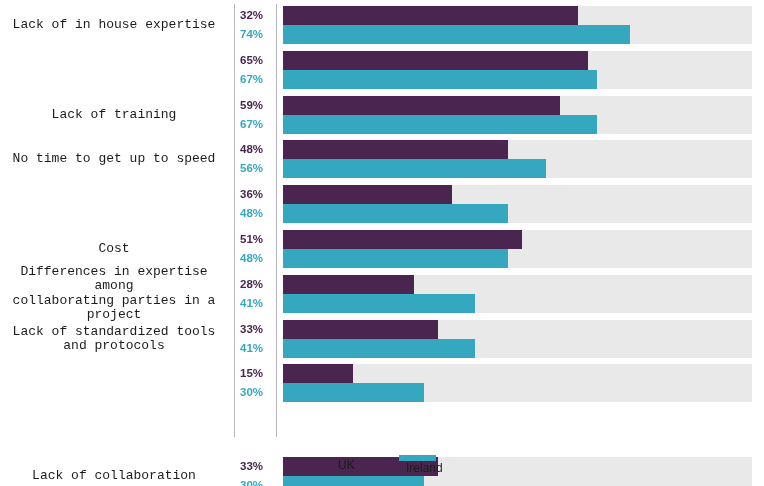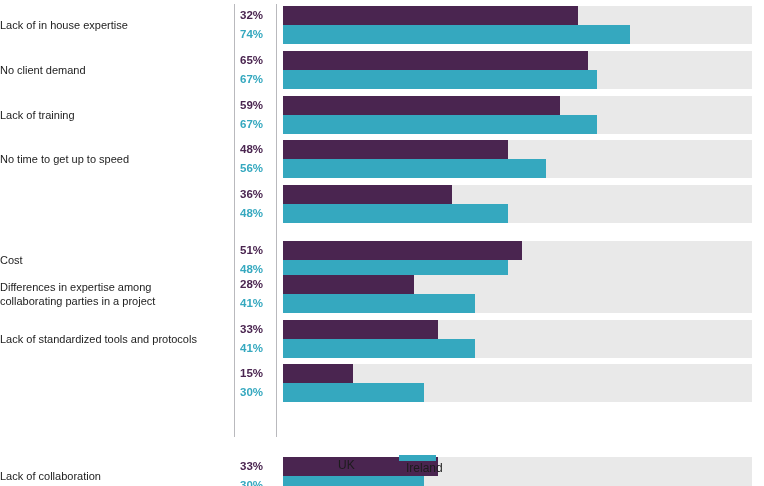--- a/index.html
+++ b/index.html
@@ -46,25 +46,26 @@
     width: 764px;
     height: 38px;
   }
 
   .row-label {
     position: absolute;
     left: 0;
     width: 228px;
     top: 50%;
     transform: translateY(-50%);
-    text-align: left;
-    font-size: 11px;
+    text-align: center;
+    font-size: 13px;
     line-height: 14.5px;
     color: #1c1c1c;
     white-space: pre-line;
+    font-family: Liberation Mono, monospace;
   }
 
   .row-values {
     position: absolute;
     left: 240px;
     width: 32px;
     top: 0;
     height: 38px;
     text-align: left;
     font-size: 11.5px;
@@ -136,21 +137,20 @@
         <div class="row-values">
           <div class="val-uk">32%</div>
           <div class="val-ireland">74%</div>
         </div>
         <div class="track">
           <div class="bar bar-uk" style="width: 295.47px;"></div>
           <div class="bar bar-ireland" style="width: 347.06px;"></div>
         </div>
       </div>
       <div class="row" style="top: 50.8px;">
-        <div class="row-label">No client demand</div>
         <div class="row-values">
           <div class="val-uk">65%</div>
           <div class="val-ireland">67%</div>
         </div>
         <div class="track">
           <div class="bar bar-uk" style="width: 304.85px;"></div>
           <div class="bar bar-ireland" style="width: 314.23px;"></div>
         </div>
       </div>
       <div class="row" style="top: 95.6px;">
@@ -178,21 +178,21 @@
       <div class="row" style="top: 185.2px;">
         <div class="row-values">
           <div class="val-uk">36%</div>
           <div class="val-ireland">48%</div>
         </div>
         <div class="track">
           <div class="bar bar-uk" style="width: 168.84px;"></div>
           <div class="bar bar-ireland" style="width: 225.12px;"></div>
         </div>
       </div>
-      <div class="row" style="top: 241px;">
+      <div class="row" style="top: 230px;">
         <div class="row-label">Cost</div>
         <div class="row-values">
           <div class="val-uk">51%</div>
           <div class="val-ireland">48%</div>
         </div>
         <div class="track">
           <div class="bar bar-uk" style="width: 239.19px;"></div>
           <div class="bar bar-ireland" style="width: 225.12px;"></div>
         </div>
       </div>

